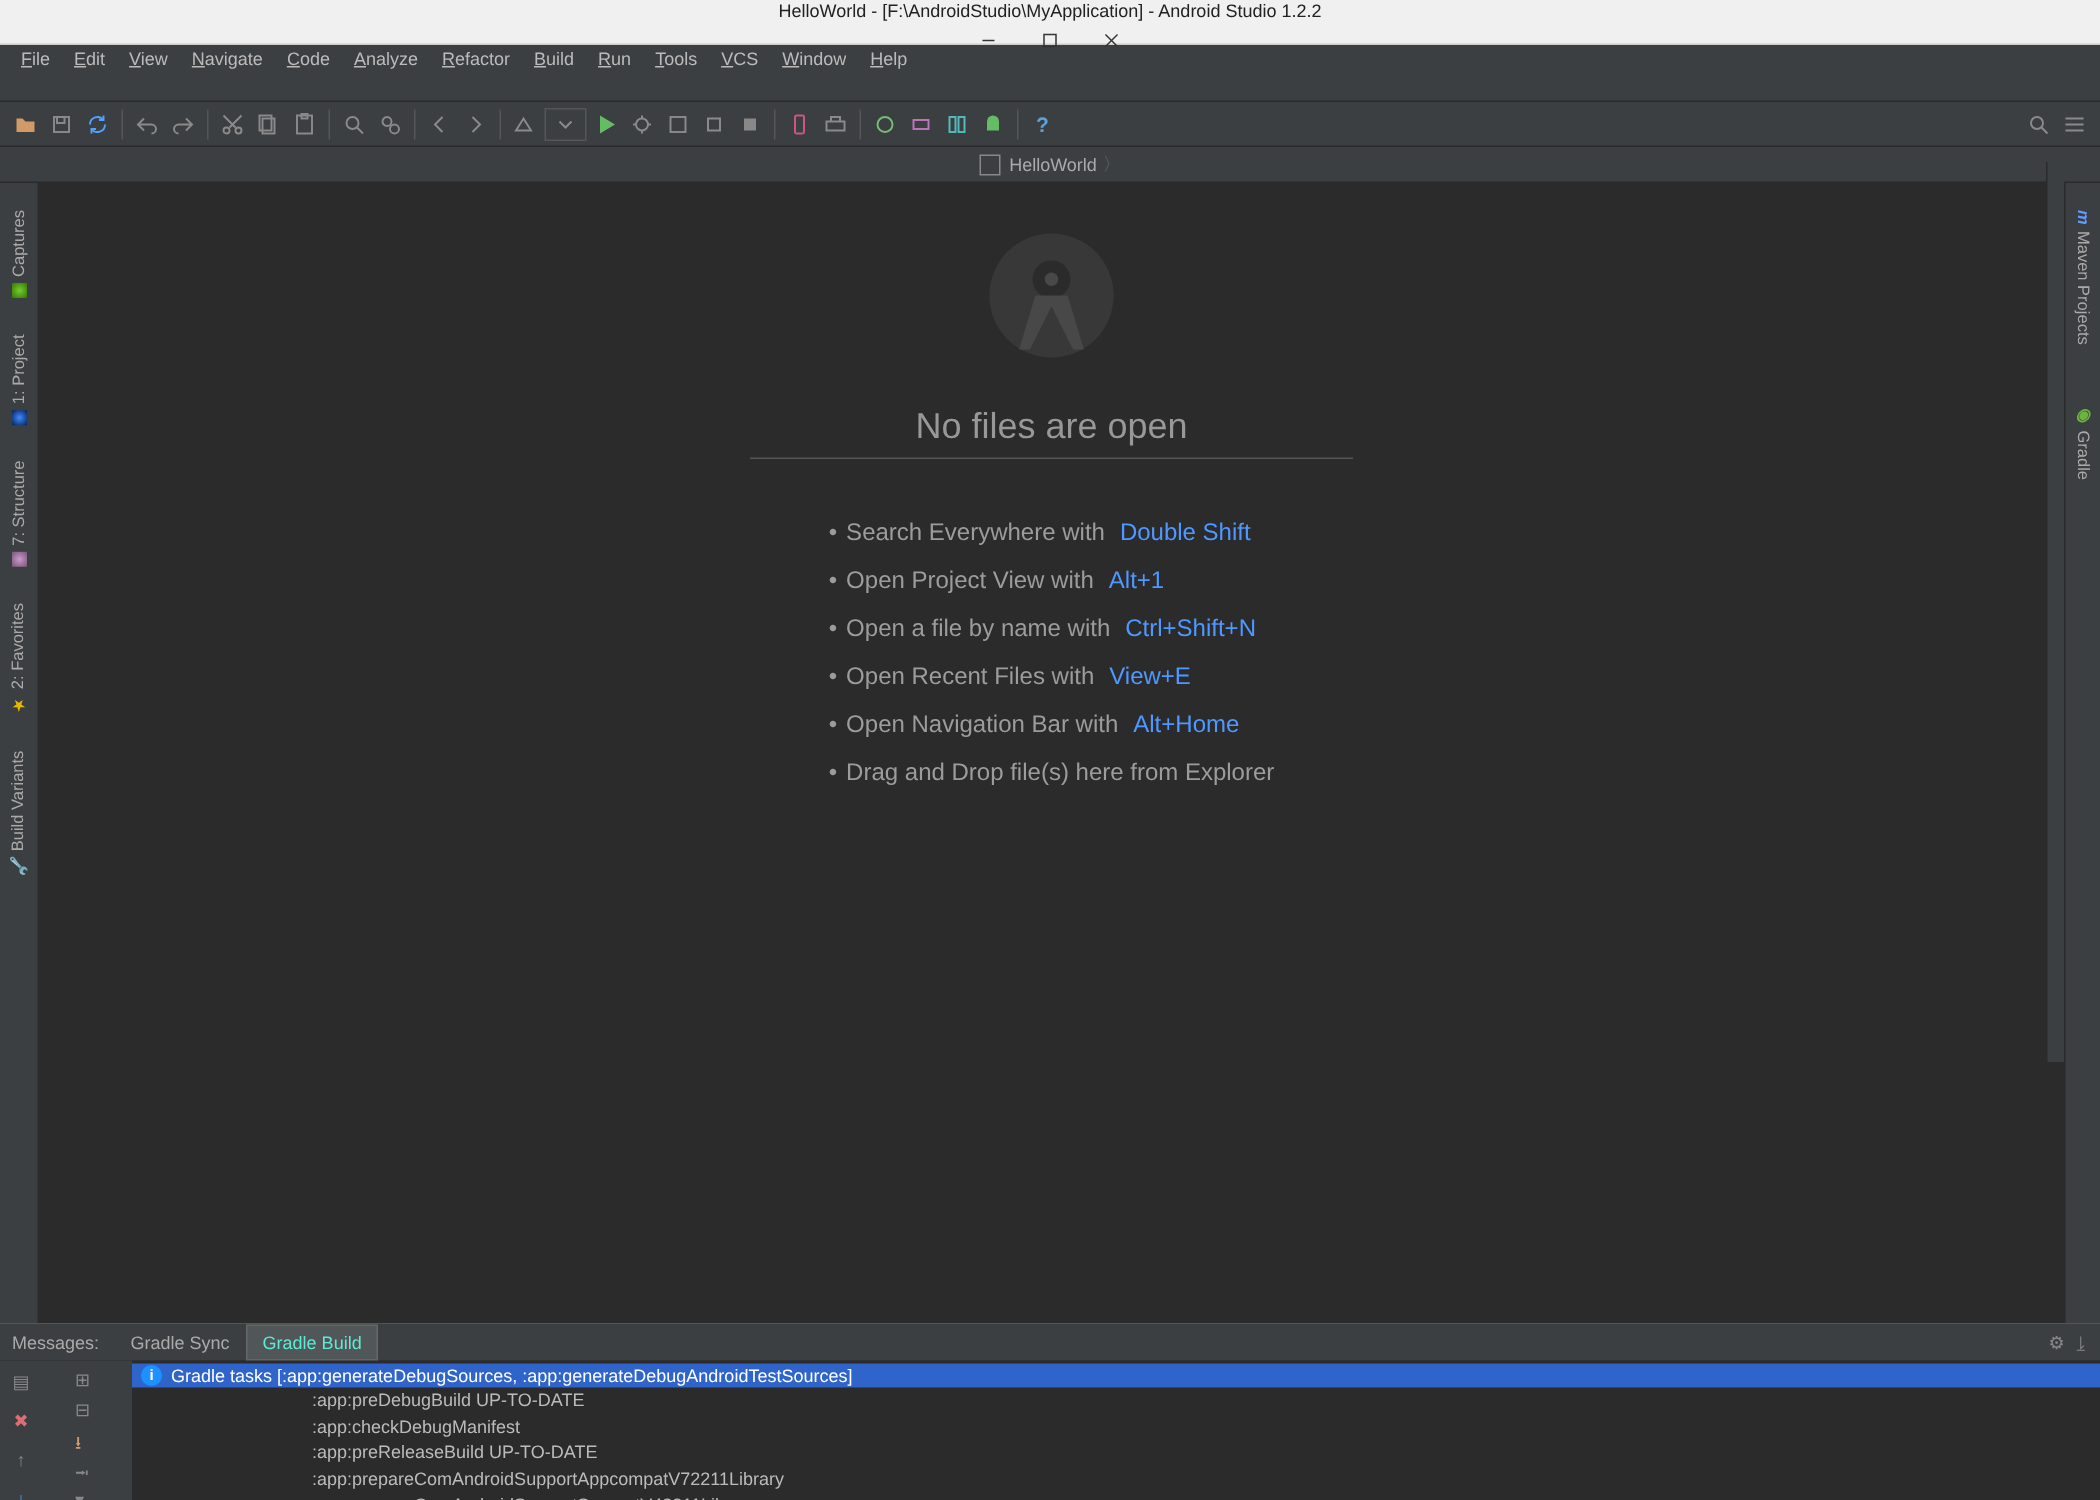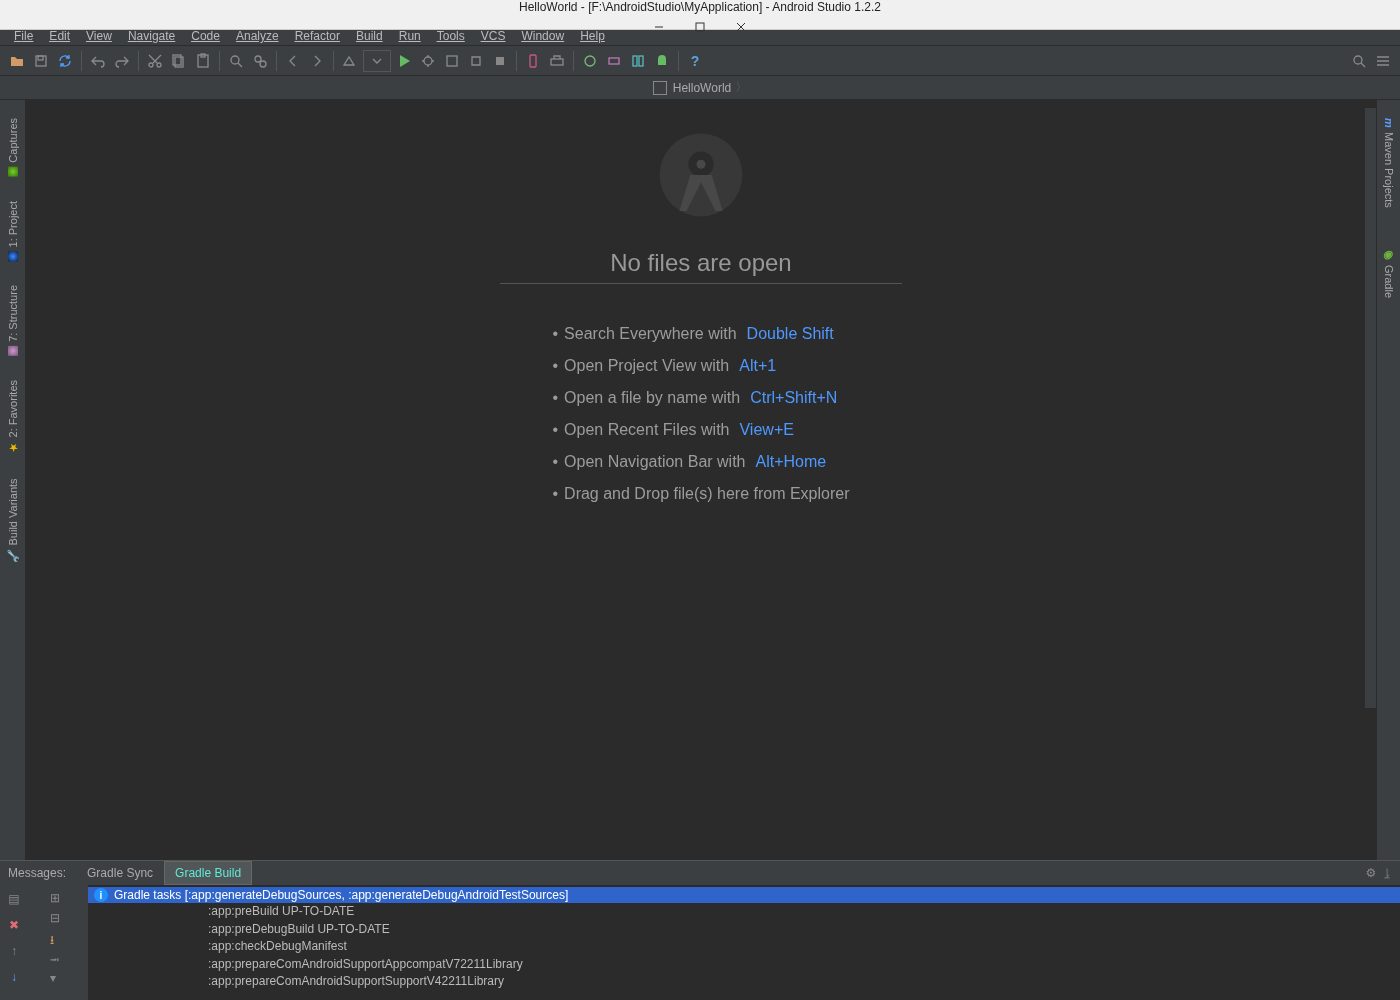--- a/index.html
+++ b/index.html
@@ -3,21 +3,21 @@
 <meta charset="utf-8">
 <style>
   html,body{margin:0;padding:0;width:1400px;height:1000px;background:#0a0a0a;font-family:"Segoe UI",Tahoma,sans-serif;font-size:12px;color:#bbb;overflow:hidden;}
   *{box-sizing:border-box;}
   .titlebar{height:30px;background:#f0f0f0;color:#222;display:flex;align-items:center;padding:0 8px;position:relative;border-bottom:1px solid #ccc;flex-direction:column;}
   .titlebar .app-icon{width:16px;height:16px;border-radius:50%;background:radial-gradient(circle at 6px 6px,#a8e063 0,#56ab2f 70%);margin-right:6px;}
   .titlebar .title{flex:1;font-size:12px;}
   .titlebar .win-btns{display:flex;gap:1px;}
   .titlebar .win-btn{width:40px;height:26px;display:flex;align-items:center;justify-content:center;color:#444;}
   .titlebar .win-btn svg{width:10px;height:10px;}
-  .menubar{height:16px;background:#3c3f41;border-bottom:1px solid #2b2b2b;display:flex;align-items:flex-end;padding:0 6px;text-decoration:underline;}
+  .menubar{height:38px;background:#3c3f41;border-bottom:1px solid #2b2b2b;display:flex;align-items:flex-start;padding:0 6px;}
   .menubar .item{padding:2px 8px;color:#bbb;}
   .menubar .item u{text-decoration:underline;}
   .toolbar{height:30px;background:#3c3f41;border-bottom:1px solid #2b2b2b;display:flex;align-items:center;padding:0 6px;gap:2px;}
   .tbtn{width:22px;height:22px;display:flex;align-items:center;justify-content:center;color:#8a8a8a;}
   .tbtn svg{width:16px;height:16px;}
   .sep{width:1px;height:20px;background:#555;margin:0 3px;}
   .spacer{flex:1;}
   .breadcrumb{height:24px;background:#3c3f41;border-bottom:1px solid #2b2b2b;display:flex;align-items:center;padding:0 8px;color:#aaa;font-size:12px;justify-content:center;}
   .breadcrumb .crumb-icon{width:14px;height:14px;border:1px solid #888;margin-right:6px;}
   .breadcrumb-chevron{margin-left:4px;color:#666;}
@@ -344,21 +344,21 @@
       <div class="t" style="color:#d19a66">⭳</div>
       <div class="t">⭲</div>
       <div class="t">▾</div>
     </div>
     <div class="msg-tree">
       <div class="task-head">
         <span class="info-dot">i</span>
         <span>Gradle tasks [:app:generateDebugSources, :app:generateDebugAndroidTestSources]</span>
       </div>
       <div id="task-lines">
-          <div class="task-line">:app:preBuild UP-TO-DATE</div>
           <div class="task-line">:app:preDebugBuild UP-TO-DATE</div>
           <div class="task-line">:app:checkDebugManifest</div>
+          <div class="task-line">:app:preReleaseBuild UP-TO-DATE</div>
           <div class="task-line">:app:prepareComAndroidSupportAppcompatV72211Library</div>
           <div class="task-line">:app:prepareComAndroidSupportSupportV42211Library</div>
         </div>
     </div>
   </div>
 </div>
 
 </body></html>

